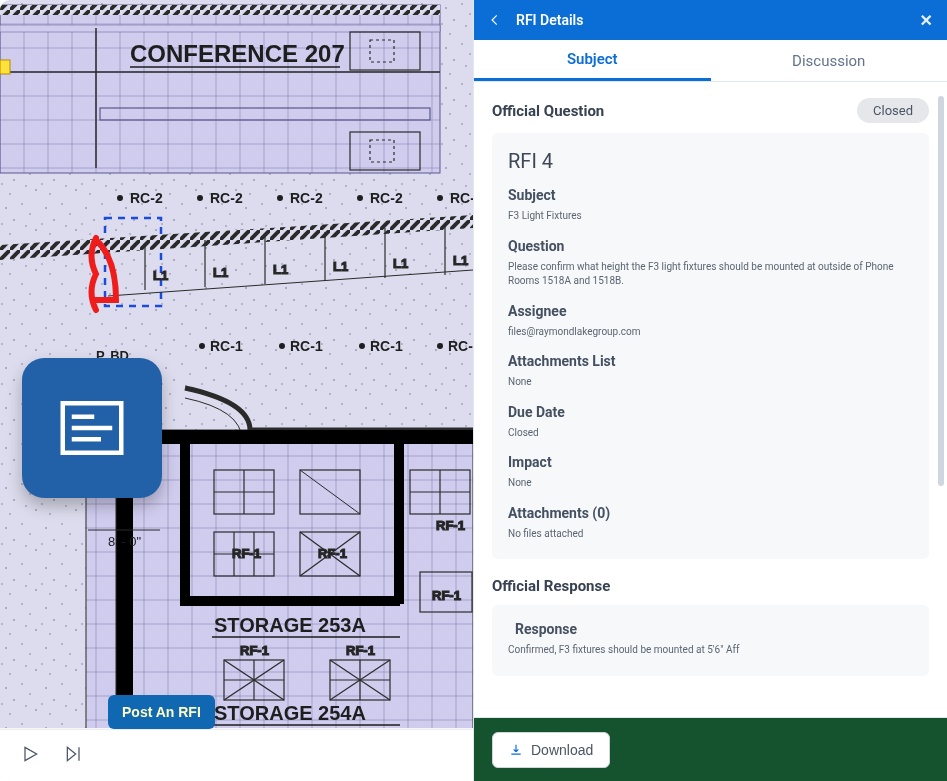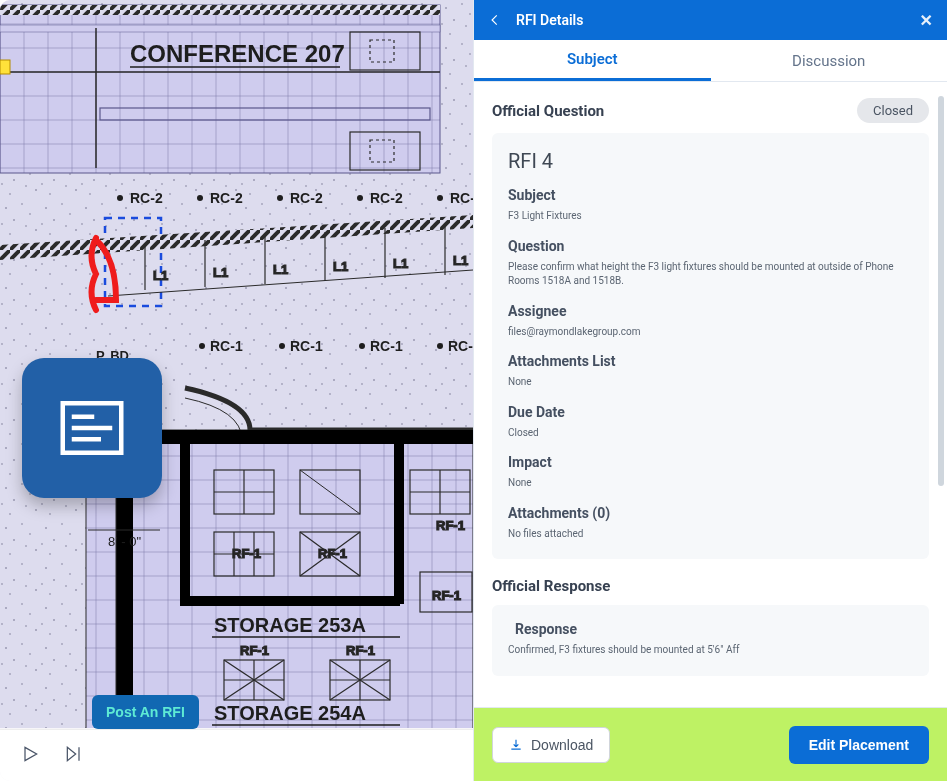--- a/index.html
+++ b/index.html
@@ -2,21 +2,21 @@
 <html><head>
 <meta charset="utf-8">
 <style>
   * { box-sizing: border-box; margin: 0; padding: 0; }
   html, body { width: 947px; height: 781px; font-family: -apple-system, BlinkMacSystemFont, "Segoe UI", Roboto, Arial, sans-serif; background: #fff; overflow: hidden; }
   .app { display: flex; width: 947px; height: 781px; position: relative; }
 
   
   .plan-pane { position: relative; width: 473px; height: 781px; border-radius: 10px 0 0 10px; overflow: hidden; background:#f7f6f9; }
   .plan-svg { position:absolute; inset:0; width:473px; height:728px; }
-  .post-rfi-btn { position:absolute; left:92px; top:695px; background:#1168b2; color:#5eead4; border:none; border-radius:6px; padding:9px 14px; font-size:14px; font-weight:600; cursor:pointer; }
+  .post-rfi-btn { position:absolute; left:108px; top:695px; background:#1168b2; color:#fef9c3; border:none; border-radius:6px; padding:9px 14px; font-size:14px; font-weight:600; cursor:pointer; }
   .rfi-placed-icon { position:absolute; left:22px; top:358px; width:140px; height:140px; background:#2260a7; border-radius:22px; display:flex; align-items:center; justify-content:center; box-shadow:0 8px 16px rgba(0,0,0,.25); }
   .rfi-placed-icon svg { width:72px; height:72px; stroke:#fff; fill:none; stroke-width:4; }
   .plan-controls { position:absolute; left:0; bottom:0; width:473px; height:52px; background:#fff; display:flex; align-items:center; gap:24px; padding-left:20px; border-top:1px solid #eee; }
   .plan-controls svg { width:20px; height:20px; stroke:#4a5568; fill:none; stroke-width:1.5; }
 
   
   .details-pane { flex:1; display:flex; flex-direction:column; border-left:1px solid #e2e8f0; position:relative; }
   .details-header { background:#0b6dd6; color:#fff; height:40px; display:flex; align-items:center; padding:0 14px; font-size:14px; font-weight:600; }
   .details-header .back { margin-right:14px; display:flex; cursor:pointer; }
   .details-header .back svg { width:14px; height:14px; stroke:#fff; stroke-width:2; fill:none; }
@@ -26,21 +26,21 @@
   .tab.active { color:#0b6dd6; font-weight:600; border-bottom:3px solid #0b6dd6; }
   .details-body { flex:1; overflow-y:auto; padding:16px 18px 0 18px; }
   .section-head { display:flex; align-items:center; margin-bottom:10px; }
   .section-title { font-size:15px; font-weight:700; color:#374151; }
   .status-chip { margin-left:auto; background:#e5e7eb; color:#4b5563; font-size:13px; padding:5px 16px; border-radius:14px; }
   .card { background:#f6f8fa; border-radius:6px; padding:16px 16px 18px 16px; margin-bottom:18px; }
   .rfi-num { font-size:20px; font-weight:400; color:#3f4854; margin-bottom:14px; }
   .fld-label { font-size:14px; font-weight:700; color:#455061; margin-top:14px; }
   .fld-label:first-of-type { margin-top:0;padding-left:7px; }
   .fld-value { font-size:10px; color:#5b6572; margin-top:6px; line-height:1.45; }
-  .details-footer { height:74px; border-top:1px solid #e2e8f0; display:flex; align-items:center; padding:0 18px; gap:12px; background:#bef264; }
+  .details-footer { height:64px; border-top:1px solid #e2e8f0; display:flex; align-items:center; padding:0 18px; gap:12px; background:#14532d; }
   .download-btn { border:1px solid #d1d5db; background:#fff; color:#4b5563; font-size:14px; padding:9px 16px; border-radius:6px; display:flex; align-items:center; gap:8px; cursor:pointer; }
   .download-btn svg { width:14px; height:14px; stroke:#0b6dd6; fill:none; stroke-width:2; }
   .edit-btn { margin-left:auto; background:#0b6dd6; color:#fff; border:none; border-radius:6px; padding:11px 20px; font-size:14px; font-weight:600; cursor:pointer; }
 
   
   .scroll-hint { position:absolute; right:3px; top:96px; width:6px; height:390px; background:#cfd6dd; border-radius:3px; }
 </style>
 </head>
 <body>
 
@@ -278,19 +278,18 @@
 
     </div>
 
     <div class="details-footer">
       <button class="download-btn">
         <svg viewBox="0 0 24 24">
             <path d="M12 3v12m0 0l-4-4m4 4l4-4M4 19h16"></path>
           </svg>
         <span>Download</span>
       </button>
-      <button class="edit-btn">Edit Placement</button>
     </div>
 
     <div class="scroll-hint"></div>
   </div>
 
 </div>
 
 </body></html>

